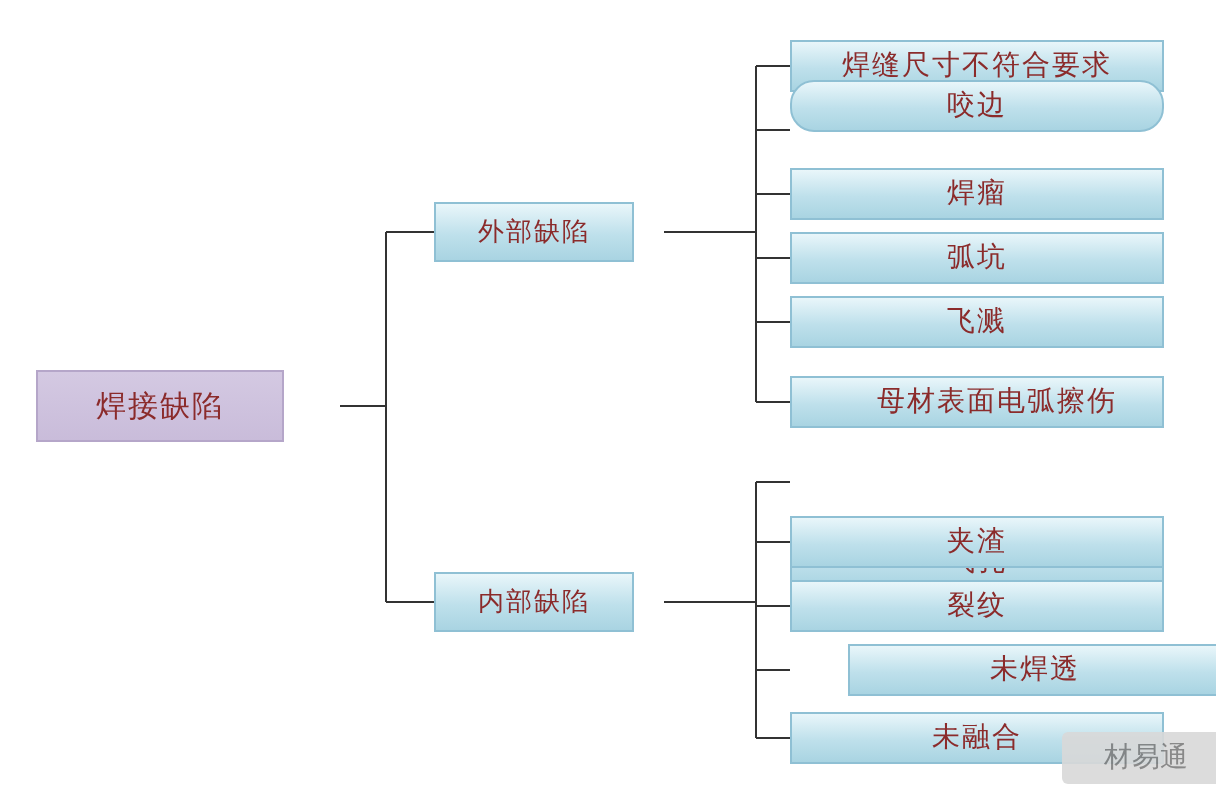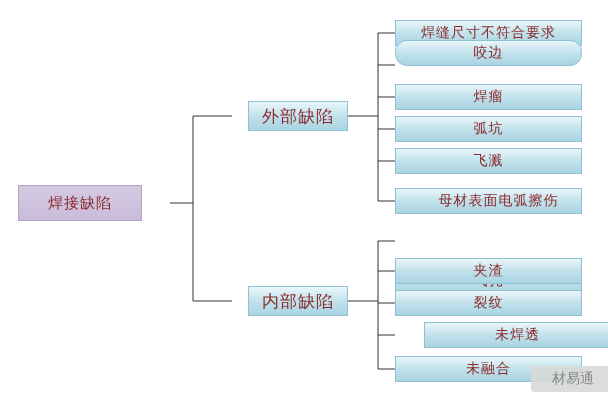--- a/index.html
+++ b/index.html
@@ -25,24 +25,24 @@
     letter-spacing:1px;
     white-space:nowrap;
   }
   .root{
     left:18px;top:185px;width:124px;height:36px;
     background:linear-gradient(to bottom,#d4c9e2 0%,#c9bcda 100%);
     border:1px solid #b5a6c9;
     font-size:15px;
   }
   .branch{
-    left:248px;width:100px;height:30px;
+    left:217px;width:100px;height:30px;
     background:linear-gradient(to bottom,#e9f6fa 0%,#bee0eb 55%,#a9d4e2 100%);
     border:1px solid #8fc0d4;
-    font-size:17px;
+    font-size:13px;
   }
   .leaf{
     left:395px;width:187px;height:26px;
     background:linear-gradient(to bottom,#e9f6fa 0%,#bee0eb 55%,#a9d4e2 100%);
     border:1px solid #8fc0d4;
   }
   .watermark{
     position:absolute;
     left:531px;top:366px;width:84px;height:26px;
     background:#d9d9d9;

